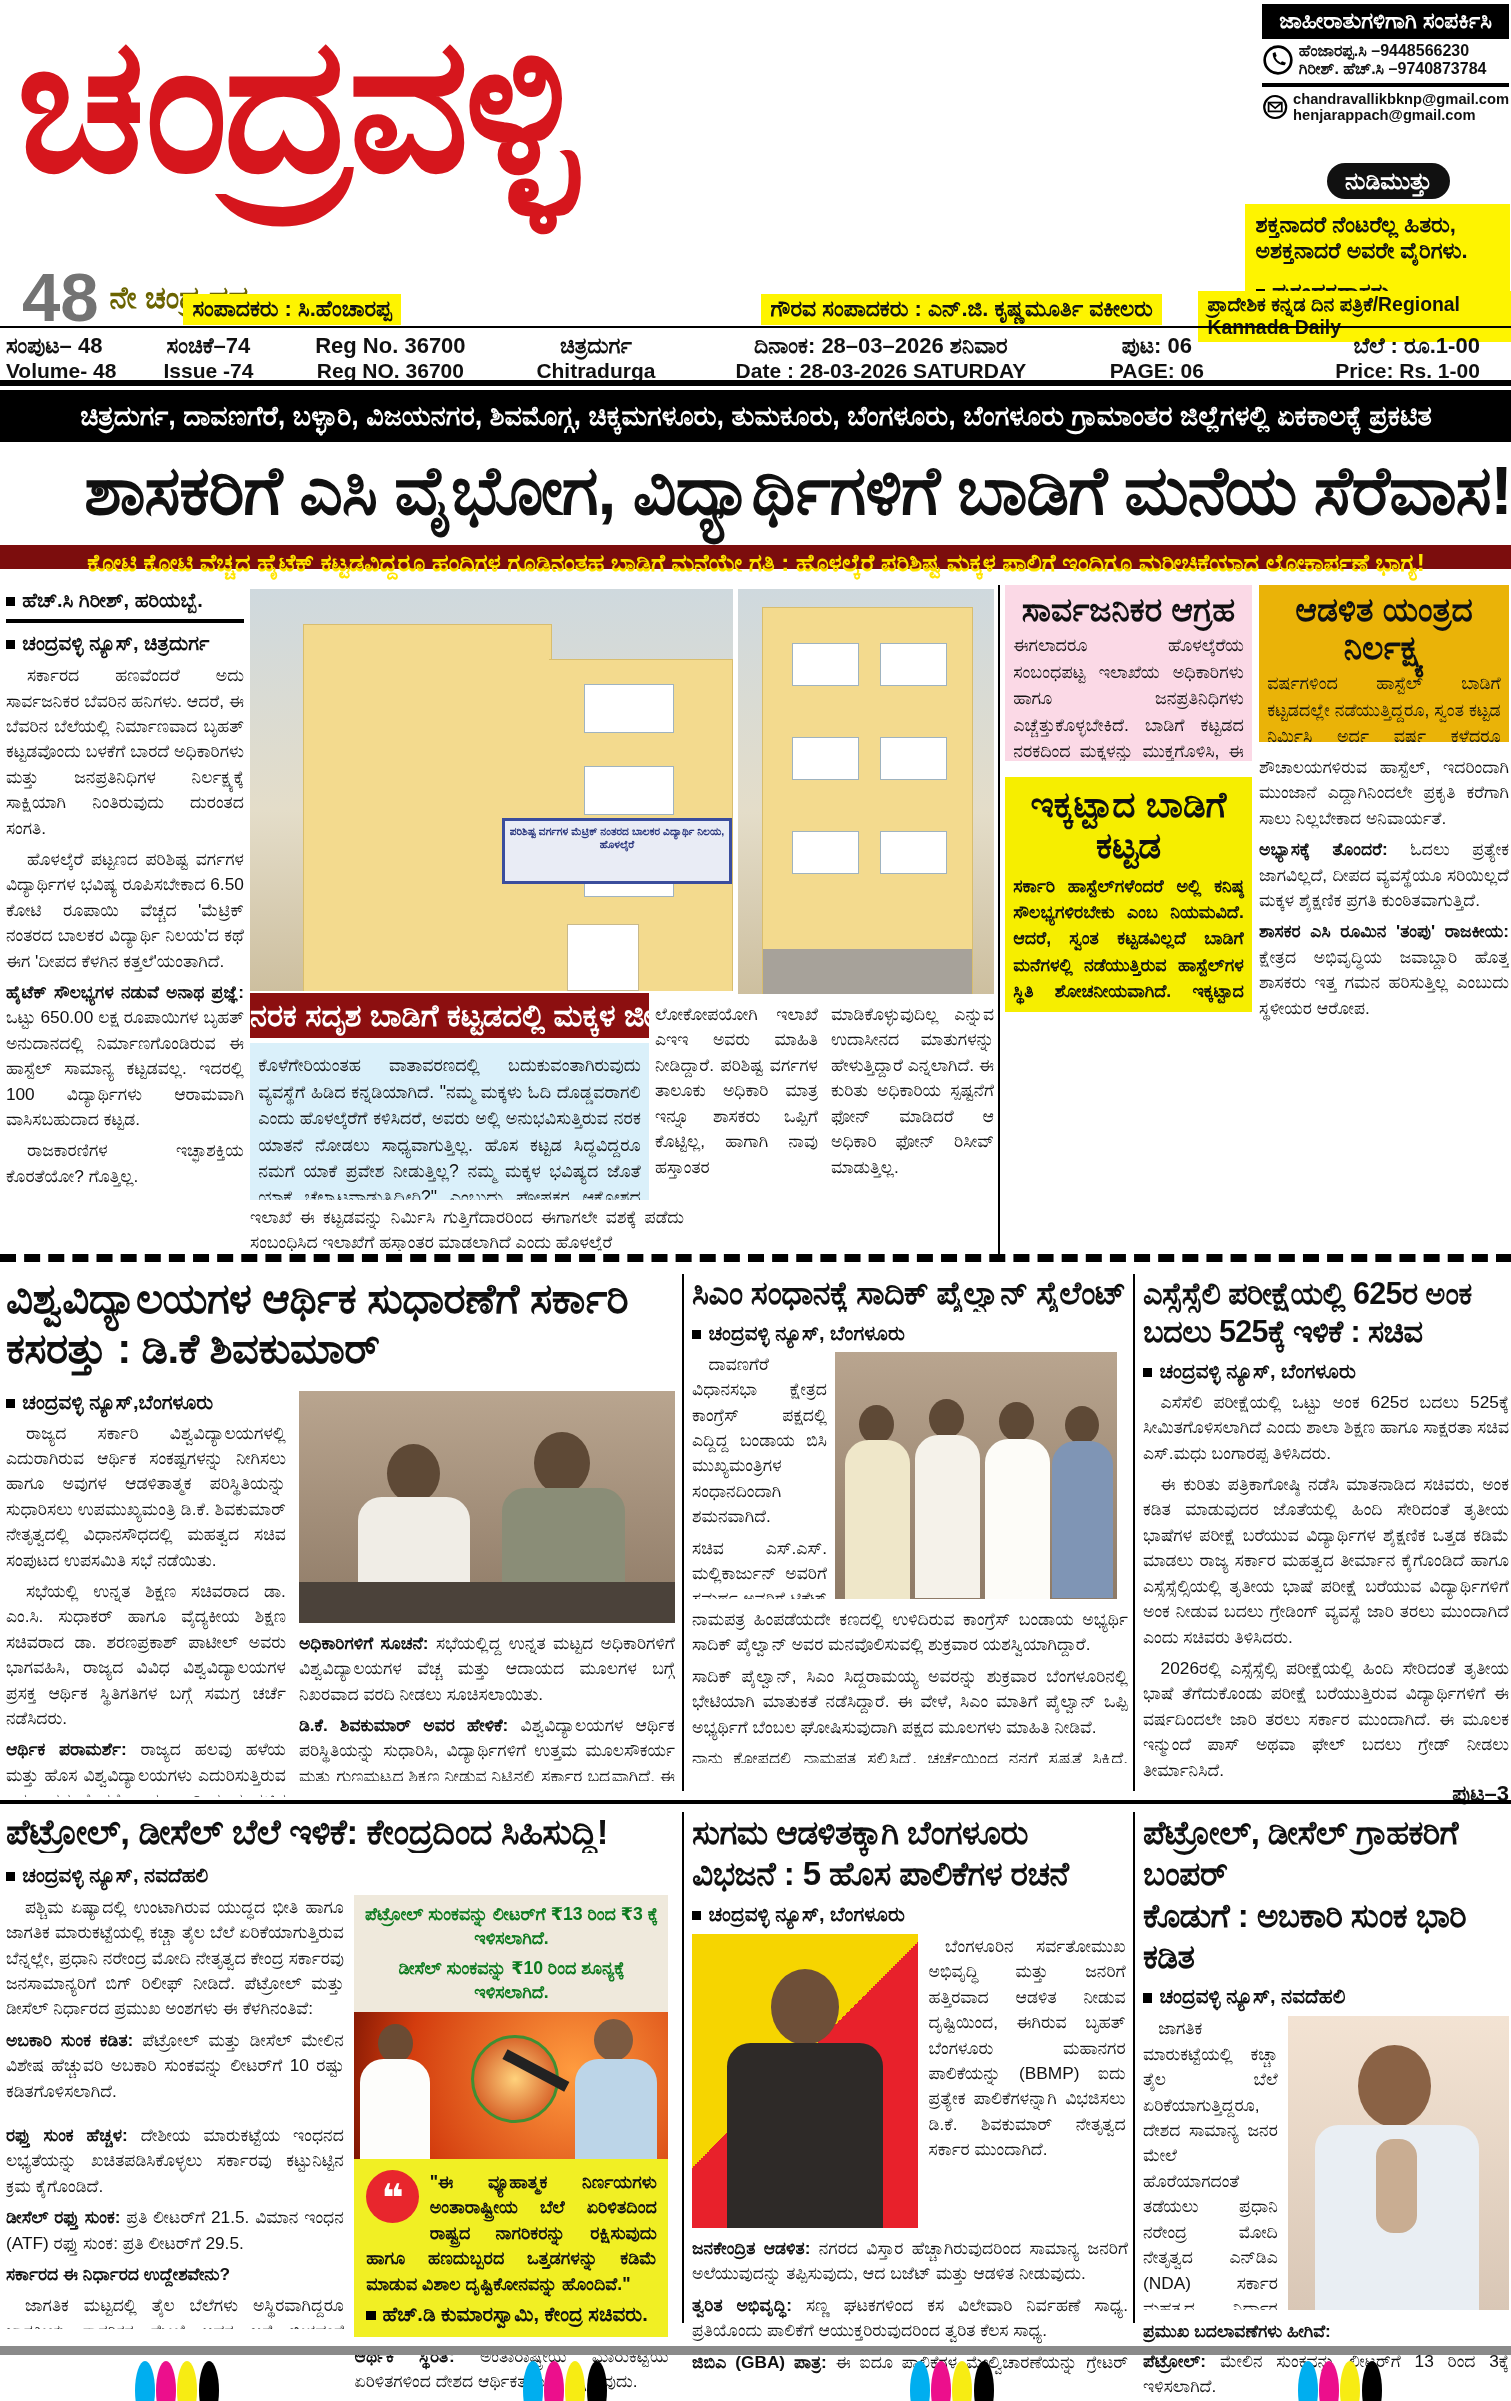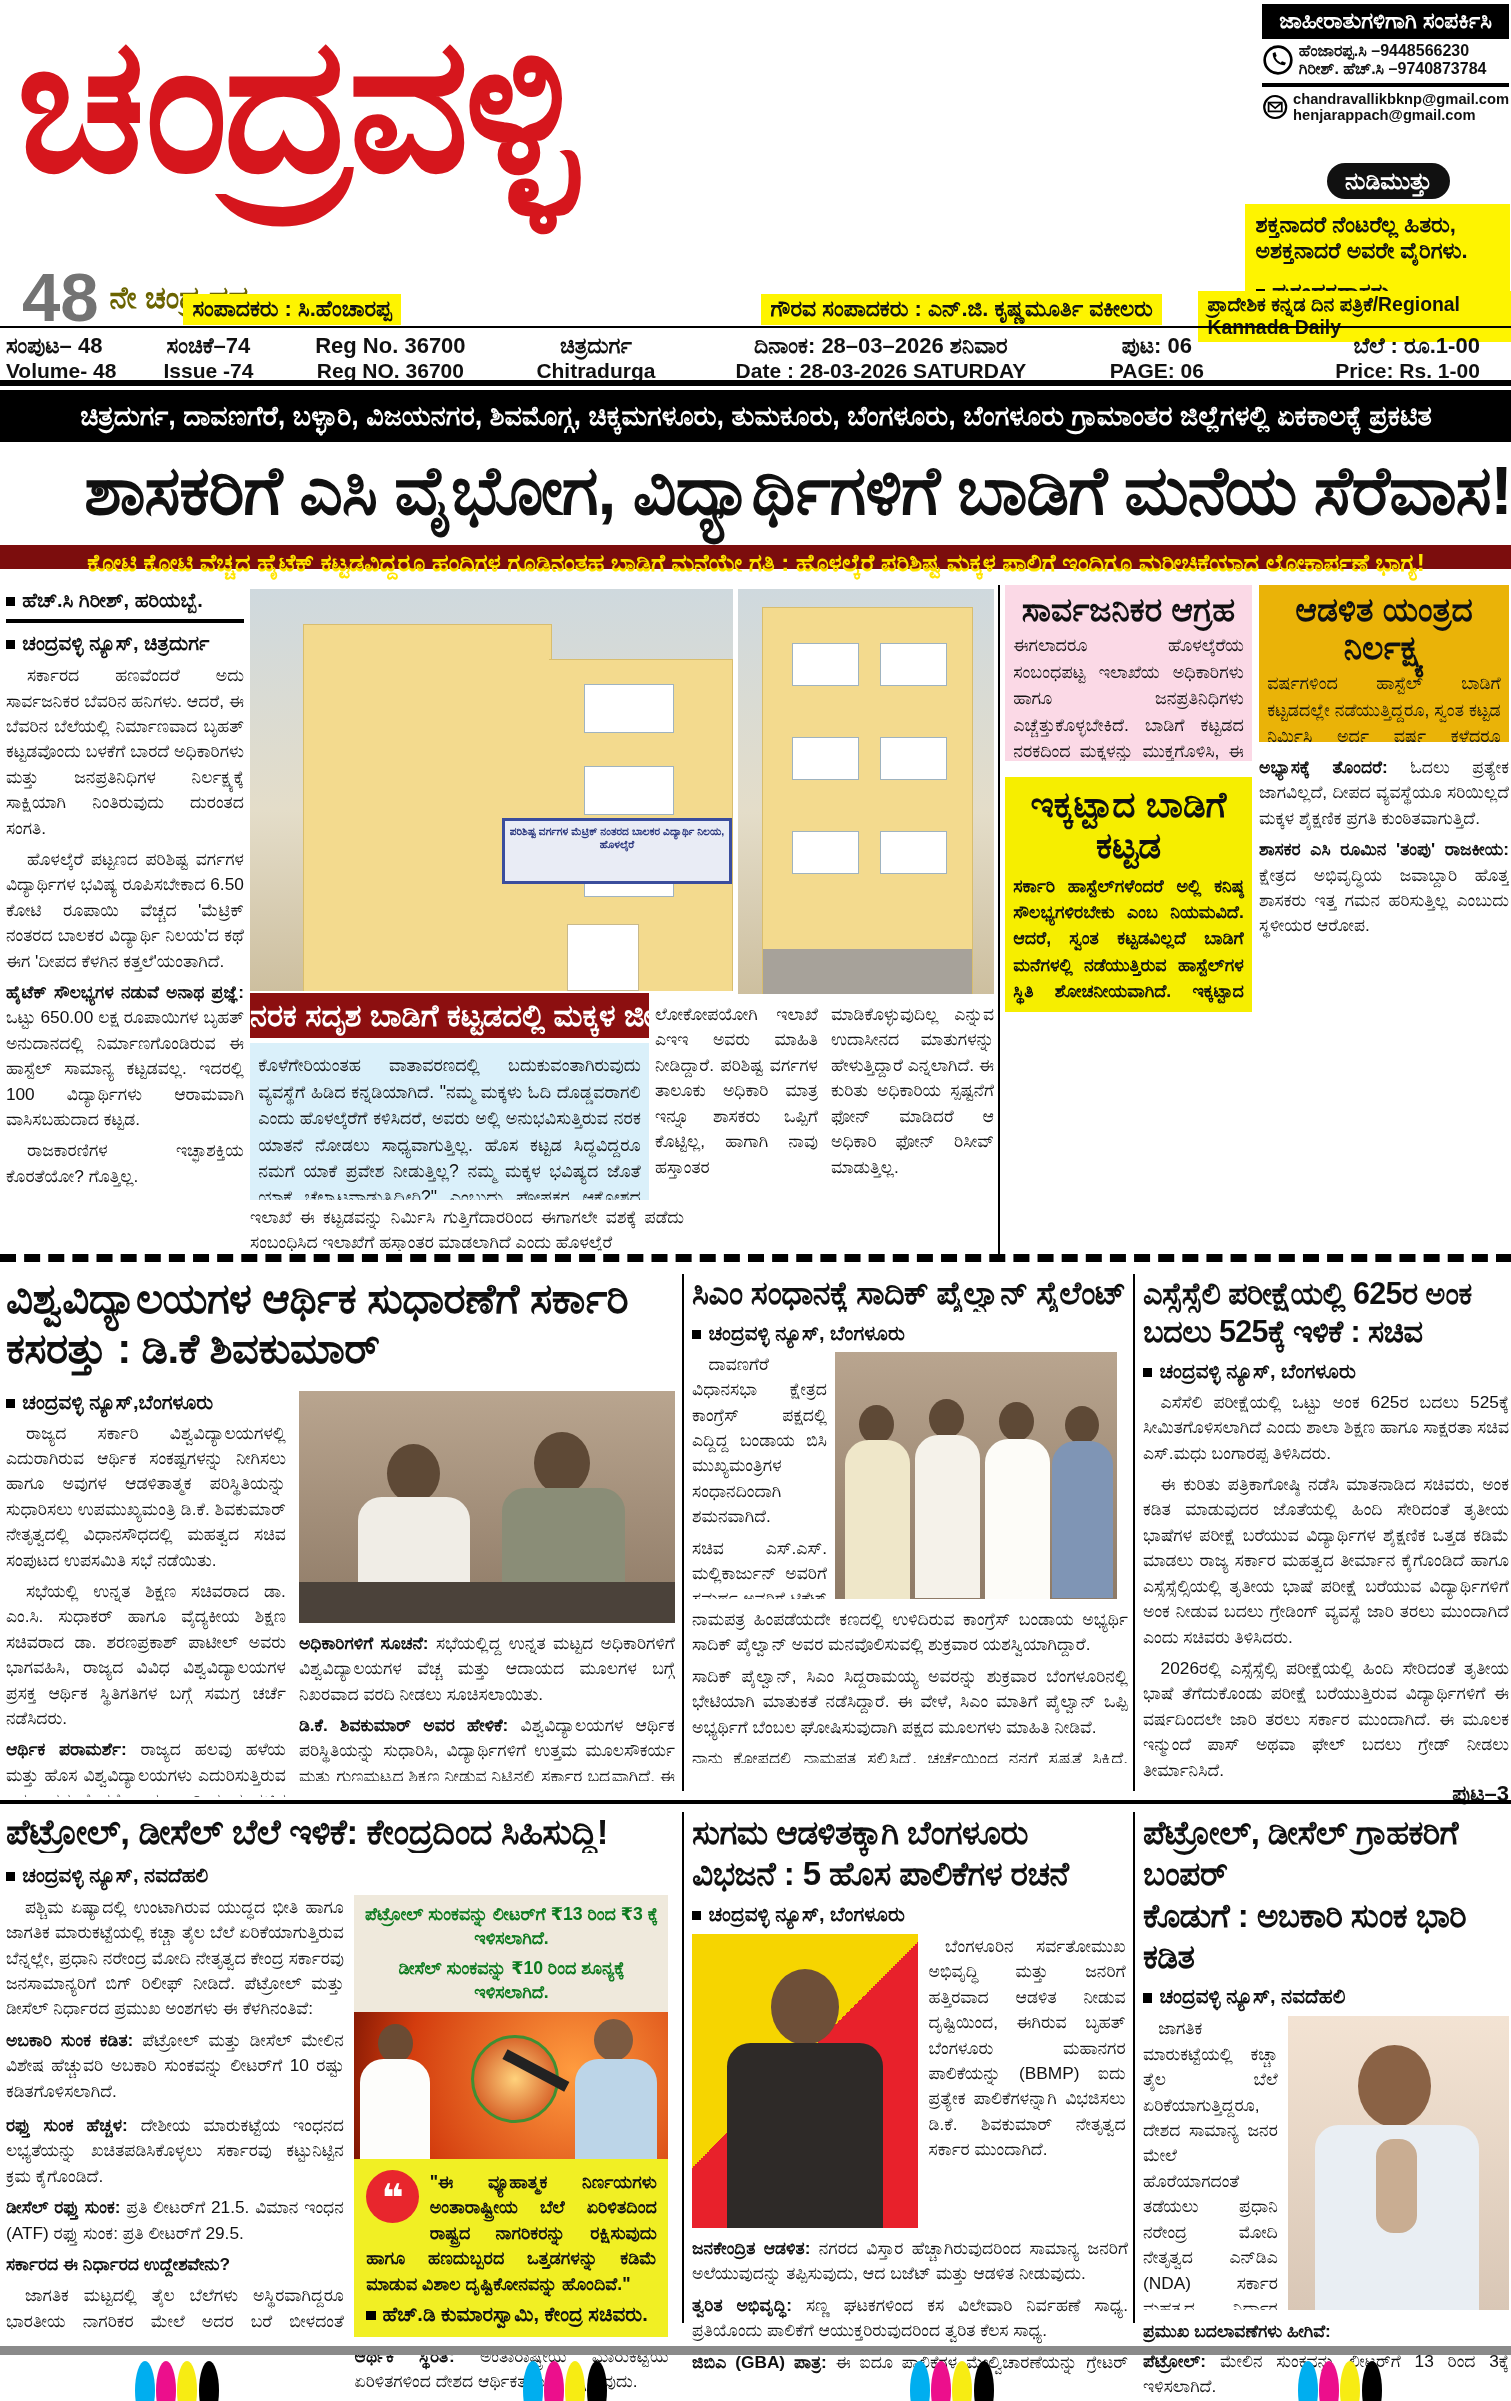--- a/index.html
+++ b/index.html
@@ -194,20 +194,21 @@
     <div class="boxtitle">ಆಡಳಿತ ಯಂತ್ರದ ನಿರ್ಲಕ್ಷ್ಯ</div>
     <div class="boxtext" style="margin-top:3.5px;">ವರ್ಷಗಳಿಂದ ಹಾಸ್ಟೆಲ್ ಬಾಡಿಗೆ ಕಟ್ಟಡದಲ್ಲೇ ನಡೆಯುತ್ತಿದ್ದರೂ, ಸ್ವಂತ ಕಟ್ಟಡ ನಿರ್ಮಿಸಿ ಅರ್ಧ ವರ್ಷ ಕಳೆದರೂ ಸಂಬಂಧಿಸಿದ ಅಧಿಕಾರಿಗಳು ಕ್ಷೇತ್ರದ ಶಾಸಕರ ಕಡೆ ಕೈ ತೋರಿಸಿ ನೆಪ ಹೇಳಿ ಕಾಲಹರಣ ಮಾಡುತ್ತಿದ್ದಾರೆ. ಆದರೆ, ಅಧಿಕಾರದ ಮದದಲ್ಲಿ ಸಾಮಾನ್ಯ ಜನರ ಮತ್ತು ವಿದ್ಯಾರ್ಥಿಗಳ ಸಂಕಷ್ಟಗಳು ಗೌಣವಾಗುತ್ತಿವೆ.</div>
   </div>
 
   <div class="abs ylwbox clip" style="left:1005px;top:777px;width:247px;height:235px;padding:7px 8.2px;">
     <div class="boxtitle" style="font-size:36px;">ಇಕ್ಕಟ್ಟಾದ ಬಾಡಿಗೆ ಕಟ್ಟಡ</div>
     <div class="boxtext" style="margin-top:5.9px;font-weight:bold;">ಸರ್ಕಾರಿ ಹಾಸ್ಟೆಲ್‌ಗಳೆಂದರೆ ಅಲ್ಲಿ ಕನಿಷ್ಠ ಸೌಲಭ್ಯಗಳಿರಬೇಕು ಎಂಬ ನಿಯಮವಿದೆ. ಆದರೆ, ಸ್ವಂತ ಕಟ್ಟಡವಿಲ್ಲದೆ ಬಾಡಿಗೆ ಮನೆಗಳಲ್ಲಿ ನಡೆಯುತ್ತಿರುವ ಹಾಸ್ಟೆಲ್‌ಗಳ ಸ್ಥಿತಿ ಶೋಚನೀಯವಾಗಿದೆ. ಇಕ್ಕಟ್ಟಾದ ಜಾಗದಲ್ಲೇ ಮಕ್ಕಳು ಓದಿ ಜೀವನ ಕಟ್ಟಿಕೊಳ್ಳುವ ಕನಸು</div>
   </div>
 
   <div class="abs body-t just clip" style="left:1259px;top:755px;width:250px;height:496px;">
+    <p style="margin:0 0 5.9px 0;">ಶೌಚಾಲಯಗಳಿರುವ ಹಾಸ್ಟೆಲ್, ಇದರಿಂದಾಗಿ ಮುಂಜಾನೆ ಎದ್ದಾಗಿನಿಂದಲೇ ಪ್ರಕೃತಿ ಕರೆಗಾಗಿ ಸಾಲು ನಿಲ್ಲಬೇಕಾದ ಅನಿವಾರ್ಯತೆ.</p>
     <p style="margin:0 0 5.9px 0;"><span class="lead-in">ಅಭ್ಯಾಸಕ್ಕೆ ತೊಂದರೆ:</span> <span>ಓದಲು ಪ್ರತ್ಯೇಕ ಜಾಗವಿಲ್ಲದೆ, ದೀಪದ ವ್ಯವಸ್ಥೆಯೂ ಸರಿಯಿಲ್ಲದೆ ಮಕ್ಕಳ ಶೈಕ್ಷಣಿಕ ಪ್ರಗತಿ ಕುಂಠಿತವಾಗುತ್ತಿದೆ.</span></p>
     <p style="margin:0;"><span class="lead-in">ಶಾಸಕರ ಎಸಿ ರೂಮಿನ 'ತಂಪು' ರಾಜಕೀಯ:</span> <span>ಕ್ಷೇತ್ರದ ಅಭಿವೃದ್ಧಿಯ ಜವಾಬ್ದಾರಿ ಹೊತ್ತ ಶಾಸಕರು ಇತ್ತ ಗಮನ ಹರಿಸುತ್ತಿಲ್ಲ ಎಂಬುದು ಸ್ಥಳೀಯರ ಆರೋಪ.</span></p>
   </div>
 
   <div class="abs dashed" style="left:0;top:1254px;width:1512px;"></div>
 
   <div class="abs" style="left:5.9px;top:1274px;width:669px;height:523px;">
     <div class="mid-head clip" style="font-size:42px;line-height:1.18;height:106px;">ವಿಶ್ವವಿದ್ಯಾಲಯಗಳ ಆರ್ಥಿಕ ಸುಧಾರಣೆಗೆ ಸರ್ಕಾರಿ ಕಸರತ್ತು : ಡಿ.ಕೆ ಶಿವಕುಮಾರ್</div>
     <div style="display:flex;margin-top:10.6px;">
       <div style="width:281px;">
@@ -278,21 +279,21 @@
   </div>
 
   <div class="abs rule" style="left:0;top:1800px;width:1512px;height:3.5px;"></div>
 
   <div class="abs" style="left:5.9px;top:1812px;width:669px;height:517px;">
     <div class="mid-head clip" style="font-size:35px;white-space:nowrap;">ಪೆಟ್ರೋಲ್, ಡೀಸೆಲ್ ಬೆಲೆ ಇಳಿಕೆ: ಕೇಂದ್ರದಿಂದ ಸಿಹಿಸುದ್ದಿ!</div>
     <div class="byline" style="margin-top:10.6px;"><span class="bullet"></span><span>ಚಂದ್ರವಳ್ಳಿ ನ್ಯೂಸ್, ನವದೆಹಲಿ</span></div>
     <div style="display:flex;margin-top:8.2px;">
       <div class="body-t just clip" style="width:338px;height:434px;">
         <p style="margin:0 0 5.9px 0;text-indent:19px;">ಪಶ್ಚಿಮ ಏಷ್ಯಾದಲ್ಲಿ ಉಂಟಾಗಿರುವ ಯುದ್ಧದ ಭೀತಿ ಹಾಗೂ ಜಾಗತಿಕ ಮಾರುಕಟ್ಟೆಯಲ್ಲಿ ಕಚ್ಚಾ ತೈಲ ಬೆಲೆ ಏರಿಕೆಯಾಗುತ್ತಿರುವ ಬೆನ್ನಲ್ಲೇ, ಪ್ರಧಾನಿ ನರೇಂದ್ರ ಮೋದಿ ನೇತೃತ್ವದ ಕೇಂದ್ರ ಸರ್ಕಾರವು ಜನಸಾಮಾನ್ಯರಿಗೆ ಬಿಗ್ ರಿಲೀಫ್ ನೀಡಿದೆ. ಪೆಟ್ರೋಲ್ ಮತ್ತು ಡೀಸೆಲ್ ನಿರ್ಧಾರದ ಪ್ರಮುಖ ಅಂಶಗಳು ಈ ಕೆಳಗಿನಂತಿವೆ:</p>
-        <p style="margin:0 0 9px 0;"><span class="lead-in">ಅಬಕಾರಿ ಸುಂಕ ಕಡಿತ:</span> <span>ಪೆಟ್ರೋಲ್ ಮತ್ತು ಡೀಸೆಲ್ ಮೇಲಿನ ವಿಶೇಷ ಹೆಚ್ಚುವರಿ ಅಬಕಾರಿ ಸುಂಕವನ್ನು ಲೀಟರ್‌ಗೆ 10 ರಷ್ಟು ಕಡಿತಗೊಳಿಸಲಾಗಿದೆ.</span></p>
+        <p style="margin:0 0 19px 0;"><span class="lead-in">ಅಬಕಾರಿ ಸುಂಕ ಕಡಿತ:</span> <span>ಪೆಟ್ರೋಲ್ ಮತ್ತು ಡೀಸೆಲ್ ಮೇಲಿನ ವಿಶೇಷ ಹೆಚ್ಚುವರಿ ಅಬಕಾರಿ ಸುಂಕವನ್ನು ಲೀಟರ್‌ಗೆ 10 ರಷ್ಟು ಕಡಿತಗೊಳಿಸಲಾಗಿದೆ.</span></p>
         <p style="margin:0 0 5.9px 0;"><span class="lead-in">ರಫ್ತು ಸುಂಕ ಹೆಚ್ಚಳ:</span> <span>ದೇಶೀಯ ಮಾರುಕಟ್ಟೆಯ ಇಂಧನದ ಲಭ್ಯತೆಯನ್ನು ಖಚಿತಪಡಿಸಿಕೊಳ್ಳಲು ಸರ್ಕಾರವು ಕಟ್ಟುನಿಟ್ಟಿನ ಕ್ರಮ ಕೈಗೊಂಡಿದೆ.</span></p>
         <p style="margin:0 0 5.9px 0;"><span class="lead-in">ಡೀಸೆಲ್ ರಫ್ತು ಸುಂಕ:</span> <span>ಪ್ರತಿ ಲೀಟರ್‌ಗೆ 21.5. ವಿಮಾನ ಇಂಧನ (ATF) ರಫ್ತು ಸುಂಕ: ಪ್ರತಿ ಲೀಟರ್‌ಗೆ 29.5.</span></p>
         <p style="margin:0 0 5.9px 0;font-weight:bold;">ಸರ್ಕಾರದ ಈ ನಿರ್ಧಾರದ ಉದ್ದೇಶವೇನು?</p>
         <p style="margin:0 0 5.9px 0;text-indent:19px;">ಜಾಗತಿಕ ಮಟ್ಟದಲ್ಲಿ ತೈಲ ಬೆಲೆಗಳು ಅಸ್ಥಿರವಾಗಿದ್ದರೂ ಭಾರತೀಯ ನಾಗರಿಕರ ಮೇಲೆ ಅದರ ಬರೆ ಬೀಳದಂತೆ ತಡೆಯುವುದು ಸರ್ಕಾರದ ಮುಖ್ಯ ಗುರಿಯಾಗಿದೆ ಎಂದು ಸಚಿವ ಹೆಚ್.ಡಿ ಕುಮಾರಸ್ವಾಮಿ ಅವರು ತಿಳಿಸಿದ್ದಾರೆ.</p>
 
       </div>
       <div style="width:314px;margin-left:10.6px;">
         <div style="background:#efe9dc;padding:7px 5.9px;">
           <div class="greenline">ಪೆಟ್ರೋಲ್ ಸುಂಕವನ್ನು ಲೀಟರ್‌ಗೆ ₹13 ರಿಂದ ₹3 ಕ್ಕೆ ಇಳಿಸಲಾಗಿದೆ.</div>
           <div class="greenline" style="margin-top:4.7px;">ಡೀಸೆಲ್ ಸುಂಕವನ್ನು ₹10 ರಿಂದ ಶೂನ್ಯಕ್ಕೆ ಇಳಿಸಲಾಗಿದೆ.</div>

